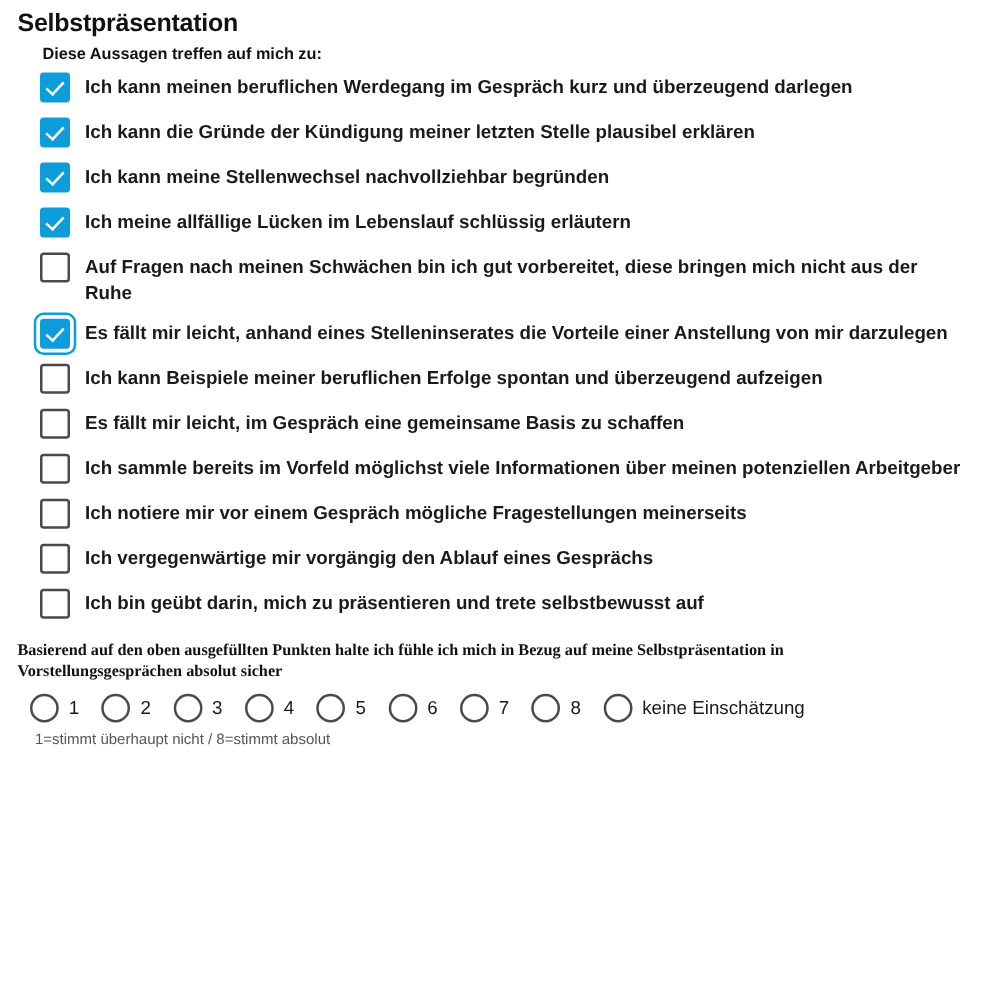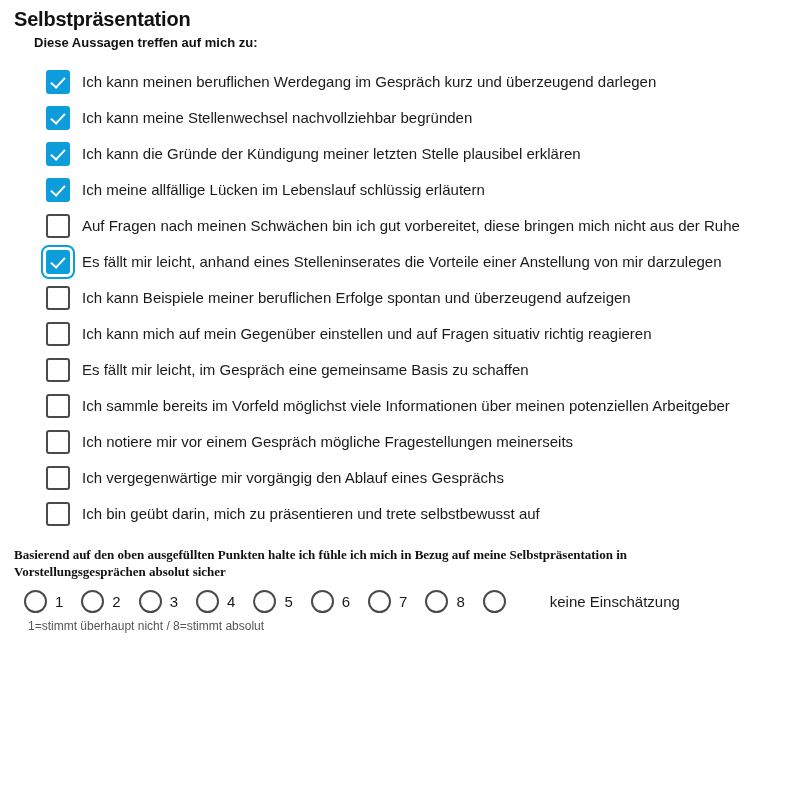--- a/index.html
+++ b/index.html
@@ -27,22 +27,23 @@
     color: #111111;
   }
   .subtitle {
     font-size: 13px;
     font-weight: bold;
     margin: 0 0 6px 0;
     color: #111111;
     padding-left: 20px;
   }
   .checklist {
-    margin: 18px;
+    margin: 4px;
     padding: 0;
+    font-weight: bold;
   }
   .check-row {
     display: flex;
     align-items: flex-start;
     margin-bottom: 8px;
     min-height: 28px;
   }
   .cb {
     flex: 0 0 auto;
     width: 24px;
@@ -106,21 +107,21 @@
     border-radius: 50%;
     background: #ffffff;
     flex: 0 0 auto;
   }
   .scale-label {
     font-size: 15px;
     margin-left: 8px;
     color: #1a1a1a;
     white-space: nowrap;
   }
-  .scale-item.wide { margin-right: 0; gap: 36px; }
+  .scale-item.wide { margin-right: 0; }
   .legend {
     font-size: 12px;
     color: #555555;
     padding-left: 14px;
     margin-top: 2px;
   }
 </style>
 </head>
 <body>
 
@@ -129,48 +130,44 @@
   <h1 class="title">Selbstpräsentation</h1>
   <div class="subtitle">Diese Aussagen treffen auf mich zu:</div>
 
   <div class="checklist">
       <div class="check-row">
         <div class="cb checked"></div>
         <div class="check-label">Ich kann meinen beruflichen Werdegang im Gespräch kurz und überzeugend darlegen</div>
       </div>
       <div class="check-row">
         <div class="cb checked"></div>
+        <div class="check-label">Ich kann die Gründe der Kündigung meiner letzten Stelle plausibel erklären</div>
+      </div>
+      <div class="check-row">
+        <div class="cb checked"></div>
         <div class="check-label">Ich kann meine Stellenwechsel nachvollziehbar begründen</div>
-      </div>
-      <div class="check-row">
-        <div class="cb checked"></div>
-        <div class="check-label">Ich kann die Gründe der Kündigung meiner letzten Stelle plausibel erklären</div>
       </div>
       <div class="check-row">
         <div class="cb checked"></div>
         <div class="check-label">Ich meine allfällige Lücken im Lebenslauf schlüssig erläutern</div>
       </div>
       <div class="check-row">
         <div class="cb"></div>
         <div class="check-label">Auf Fragen nach meinen Schwächen bin ich gut vorbereitet, diese bringen mich nicht aus der Ruhe</div>
       </div>
       <div class="check-row">
         <div class="cb checked focused"></div>
         <div class="check-label">Es fällt mir leicht, anhand eines Stelleninserates die Vorteile einer Anstellung von mir darzulegen</div>
       </div>
       <div class="check-row">
         <div class="cb"></div>
         <div class="check-label">Ich kann Beispiele meiner beruflichen Erfolge spontan und überzeugend aufzeigen</div>
       </div>
       <div class="check-row">
         <div class="cb"></div>
-        <div class="check-label">Ich kann mich auf mein Gegenüber einstellen und auf Fragen situativ richtig reagieren</div>
-      </div>
-      <div class="check-row">
-        <div class="cb"></div>
         <div class="check-label">Es fällt mir leicht, im Gespräch eine gemeinsame Basis zu schaffen</div>
       </div>
       <div class="check-row">
         <div class="cb"></div>
         <div class="check-label">Ich sammle bereits im Vorfeld möglichst viele Informationen über meinen potenziellen Arbeitgeber</div>
       </div>
       <div class="check-row">
         <div class="cb"></div>
         <div class="check-label">Ich notiere mir vor einem Gespräch mögliche Fragestellungen meinerseits</div>
       </div>

